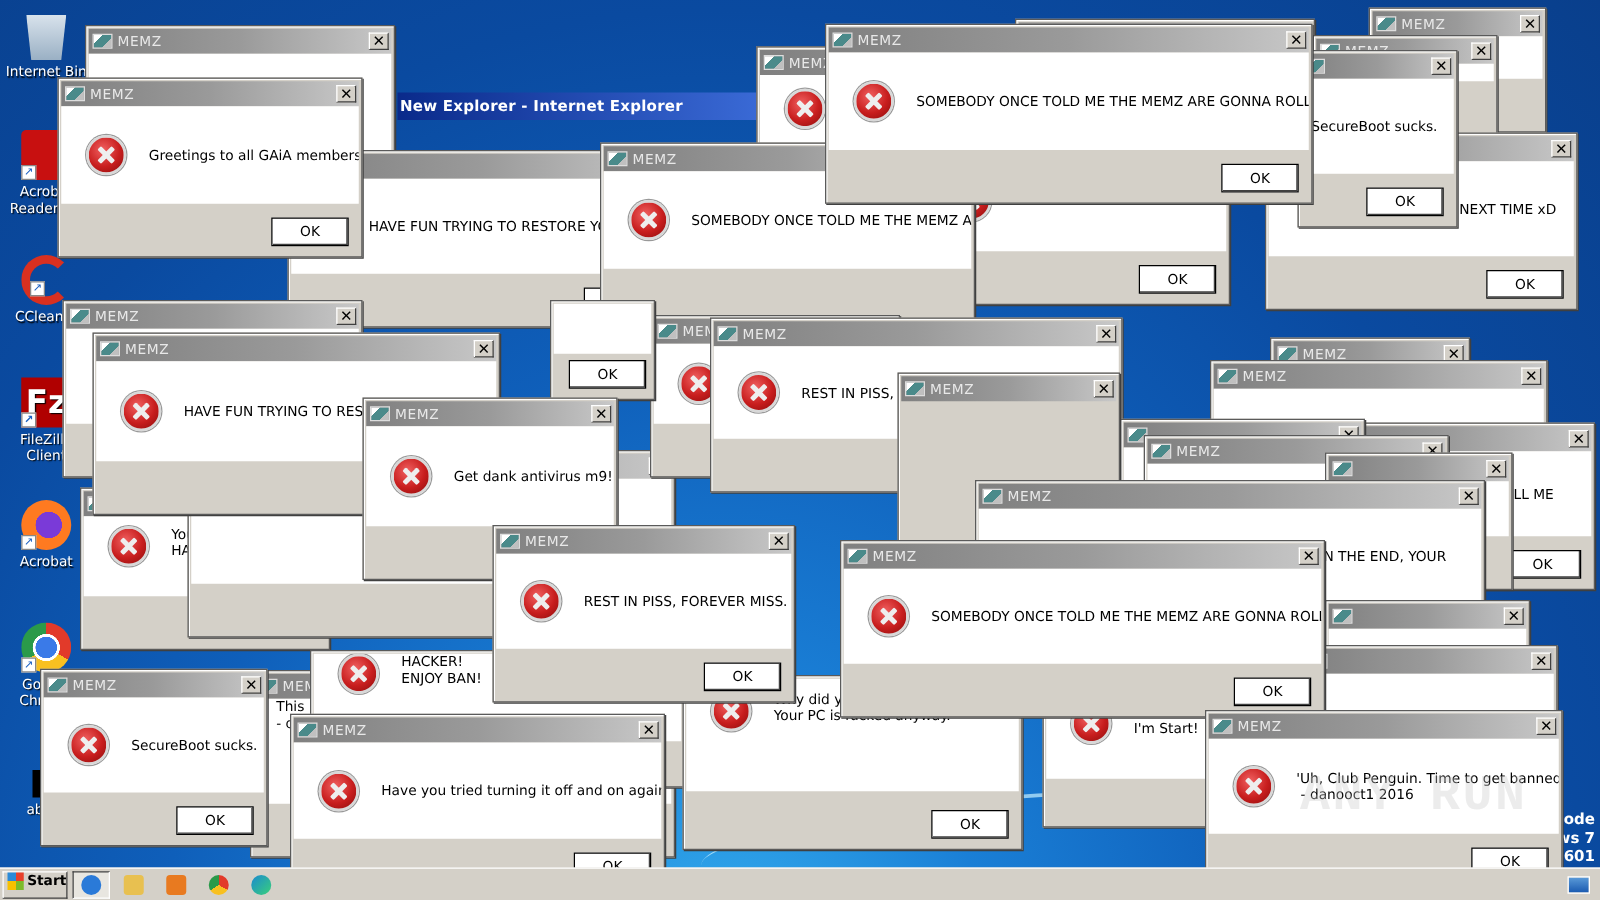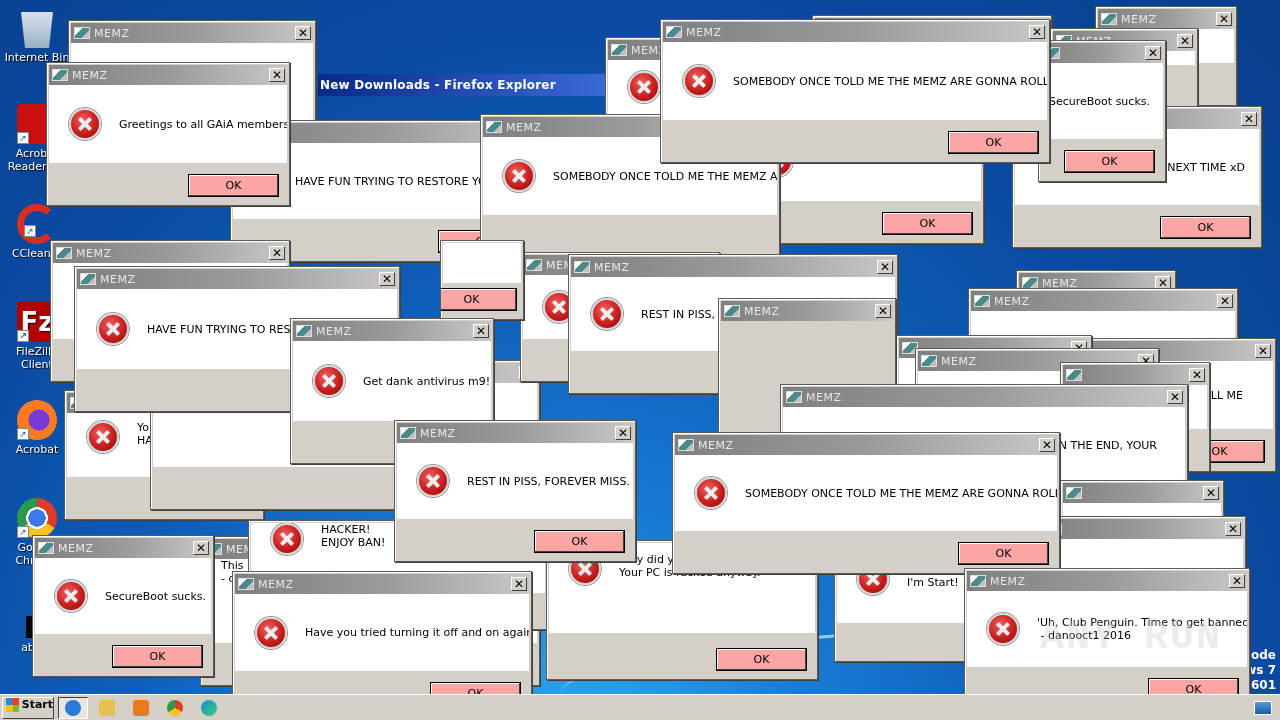--- a/index.html
+++ b/index.html
@@ -14,21 +14,21 @@
 .dlg .tb{height:20px;margin:2px 2px 0;background:linear-gradient(90deg,#808080 0%,#9a9a9a 50%,#c8c8c8 100%);display:flex;align-items:center;padding-left:3px}
 .dlg .tb .app{width:16px;height:12px;background:linear-gradient(135deg,#fff 0 30%,#4a8a8a 30% 70%,#c0c0c0 70%);border:1px solid #ddd;margin-right:4px;flex:none}
 .dlg .tb .tt{color:#e8e8e8;font-size:11px;letter-spacing:.5px;flex:1;white-space:nowrap}
 .dlg .tb .x{width:16px;height:14px;background:#d4d0c8;border:1px solid;border-color:#fff #404040 #404040 #fff;margin-right:2px;font-size:12px;line-height:12px;text-align:center;color:#000;font-weight:bold;flex:none}
 .dlg .body{background:#fff;margin:0 2px;height:calc(100% - 22px - 42px);display:flex;align-items:center;padding-left:20px;white-space:pre;overflow:hidden}
 .dlg .err{width:32px;height:32px;border-radius:50%;background:radial-gradient(circle at 40% 35%,#f06060 0%,#c81e1e 55%,#8a0c0c 100%);border:2px solid #d8d8d8;box-shadow:0 0 0 1px #999;position:relative;flex:none;margin-right:18px}
 .dlg .err:before,.dlg .err:after{content:"";position:absolute;left:6px;top:12px;width:16px;height:4px;background:#eee;border-radius:1px}
 .dlg .err:before{transform:rotate(45deg)}
 .dlg .err:after{transform:rotate(-45deg)}
 .dlg .msg{font-size:11px;color:#000;line-height:13px}
-.dlg .ok{position:absolute;right:10px;bottom:8px;width:91px;height:23px;background:#fca5a5;border:1px solid #000;box-shadow:inset -1px -1px 0 #404040,inset 1px 1px 0 #fff;font-size:11px;text-align:center;line-height:21px;color:#000}
+.dlg .ok{position:absolute;right:10px;bottom:8px;width:62px;height:23px;background:#ffffff;border:1px solid #000;box-shadow:inset -1px -1px 0 #404040,inset 1px 1px 0 #fff;font-size:11px;text-align:center;line-height:21px;color:#000}
 .ie-title{position:absolute;left:318px;top:74px;width:290px;height:22px;background:linear-gradient(90deg,#0a2a8a,#3a6ad6);color:#fff;font-weight:bold;font-size:12px;line-height:22px;padding-left:2px;font-family:"DejaVu Sans",sans-serif;letter-spacing:.2px}
 .taskbar{position:absolute;left:0;top:694px;width:1280px;height:26px;background:#d4d0c8;border-top:1px solid #fff;display:flex;align-items:center;padding-left:2px}
 .start{height:22px;width:52px;border:1px solid;border-color:#fff #404040 #404040 #fff;display:flex;align-items:flex-start;font-weight:bold;font-size:11px;padding-left:3px}
 .start .flag{width:14px;height:14px;margin-right:3px;background:conic-gradient(#e8402a 0 25%,#7cbb2a 0 50%,#f8c000 0 75%,#2a8ad8 0)}
 .tbicon{width:30px;height:22px;margin-left:4px;display:flex;align-items:center;justify-content:center}
 .tbicon.active{border:1px solid;border-color:#404040 #fff #fff #404040;background:#e8e6e0}
 .tbicon span{width:16px;height:16px;display:block;border-radius:3px}
 .wm{position:absolute;left:1040px;top:615px;font-size:40px;font-weight:bold;color:rgba(200,200,200,.35);letter-spacing:2px;font-family:Liberation Mono, monospace}
 .winver{position:absolute;right:4px;color:#fff;font-weight:bold;font-size:12px;text-align:right;line-height:15px}
 </style>
@@ -67,21 +67,21 @@
   <div class="ico" style="border-radius:50%;background:radial-gradient(circle,#3a7ae8 0 30%,#fff 31% 38%,transparent 39%),conic-gradient(#e23a2a 0 33%,#f8c020 0 66%,#2a9a4a 0)">
       <span class="sc">↗</span>
     </div>
   <span>Google Chrome</span>
 </div>
 <div class="desk-icon" style="left:0;top:616px">
   <div class="ico" style="background:#000;width:22px;height:22px"></div>
   <span>about</span>
 </div>
 
-<div class="ie-title">New Downloads - Firefox Explorer</div>
+<div class="ie-title">New Explorer - Internet Explorer</div>
 
 <div class="winver" style="top:648px">
   <div>Test Mode</div>
   <div>Windows 7</div>
   <div>Build 7601</div>
 </div>
 
 <div class="dlg" style="left:68px;top:20px;width:248px;height:150px">
     <div class="tb">
       <span class="app"></span>

